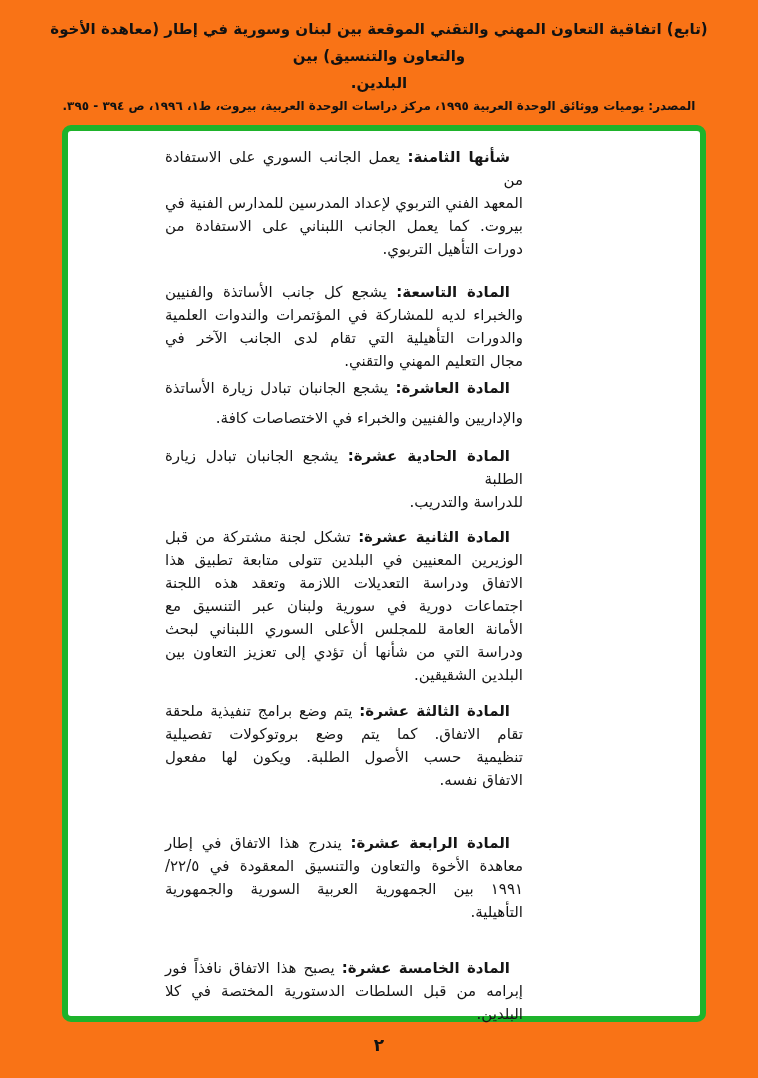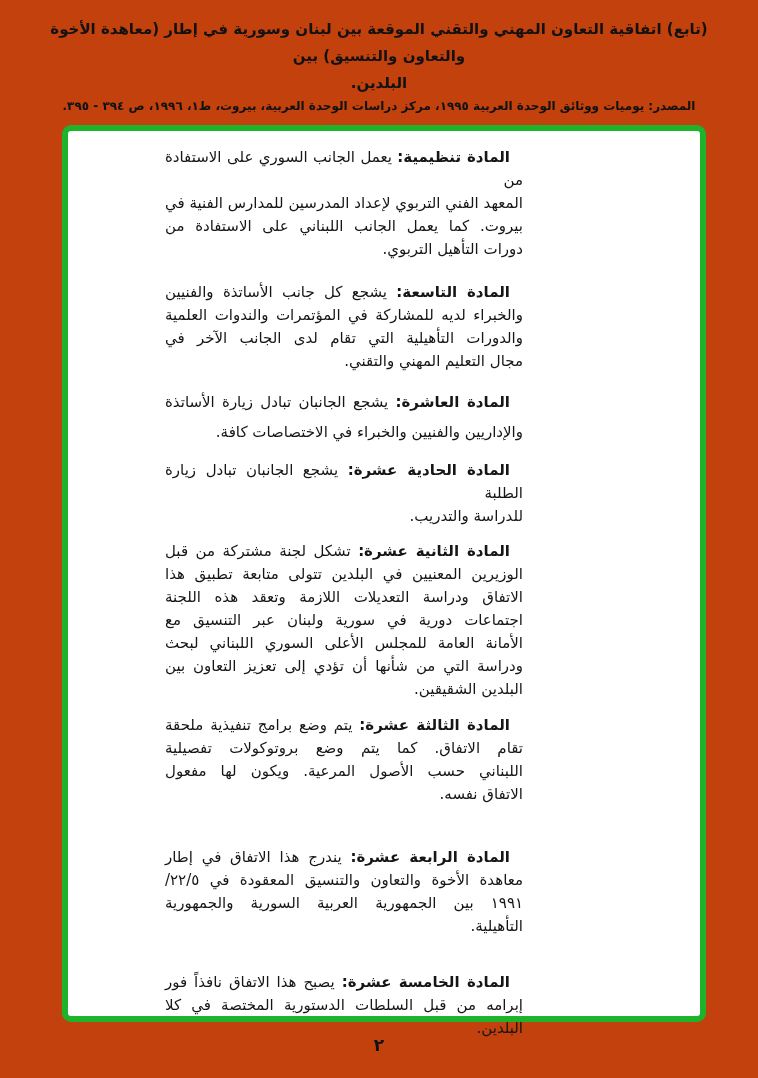--- a/index.html
+++ b/index.html
@@ -4,21 +4,21 @@
 <style>
   html, body {
     margin: 0;
     padding: 0;
     background: #ffffff;
   }
   .page {
     position: relative;
     width: 758px;
     height: 1078px;
-    background: #c2410c;
+    background: #f97316;
     font-family: "DejaVu Sans", sans-serif;
     color: #121212;
     overflow: hidden;
   }
 
   
   .doc-header {
     position: absolute;
     top: 16px;
     left: 28px;
@@ -68,21 +68,21 @@
   .para .line {
     text-align: justify;
     text-align-last: justify;
   }
   .para .line.first { text-indent: 13px; }
   .para .line.last  { text-align-last: right; }
   .para b.heading { font-weight: bold; }
 
   
   .para:nth-child(2) { margin-top: 20px; }
-  .para:nth-child(3) { margin-top: 14px; line-height: 30px; }
+  .para:nth-child(3) { line-height: 30px; }
   .para:nth-child(4) { margin-top: 12px; }
   .para:nth-child(5) { margin-top: 12px; }
   .para:nth-child(6) { margin-top: 13px; }
   .para:nth-child(7) { margin-top: 40px; }
   .para:nth-child(8) { margin-top: 33px; }
 
   
   .page-num {
     position: absolute;
     left: 0;
@@ -102,21 +102,21 @@
   <div class="doc-header">
     <div class="title-line-1">(تابع) اتفاقية التعاون المهني والتقني الموقعة بين لبنان وسورية في إطار (معاهدة الأخوة والتعاون والتنسيق) بين</div>
     <div class="title-line-2">البلدين.</div>
     <div class="source-line">المصدر: يوميات ووثائق الوحدة العربية ١٩٩٥،  مركز دراسات الوحدة العربية، بيروت، ط١، ١٩٩٦، ص ٣٩٤ - ٣٩٥.</div>
   </div>
 
   <div class="doc-frame" style="border-color: rgb(30, 179, 43);"></div>
 
   <div class="text-column">
       <div class="para">
-        <div class="line first"><b class="heading">المادة تنظيمية:</b> يعمل الجانب السوري على الاستفادة من</div>
+        <div class="line first"><b class="heading">شأنها الثامنة:</b> يعمل الجانب السوري على الاستفادة من</div>
         <div class="line">المعهد الفني التربوي لإعداد المدرسين للمدارس الفنية في</div>
         <div class="line">بيروت. كما يعمل الجانب اللبناني على الاستفادة من</div>
         <div class="line last">دورات التأهيل التربوي.</div>
       </div>
       <div class="para">
         <div class="line first"><b class="heading">المادة التاسعة:</b> يشجع كل جانب الأساتذة والفنيين</div>
         <div class="line">والخبراء لديه للمشاركة في المؤتمرات والندوات العلمية</div>
         <div class="line">والدورات التأهيلية التي تقام لدى الجانب الآخر في</div>
         <div class="line last">مجال التعليم المهني والتقني.</div>
       </div>
@@ -133,21 +133,21 @@
         <div class="line">الوزيرين المعنيين في البلدين تتولى متابعة تطبيق هذا</div>
         <div class="line">الاتفاق ودراسة التعديلات اللازمة وتعقد هذه اللجنة</div>
         <div class="line">اجتماعات دورية في سورية ولبنان عبر التنسيق مع</div>
         <div class="line">الأمانة العامة للمجلس الأعلى السوري اللبناني لبحث</div>
         <div class="line">ودراسة التي من شأنها أن تؤدي إلى تعزيز التعاون بين</div>
         <div class="line last">البلدين الشقيقين.</div>
       </div>
       <div class="para">
         <div class="line first"><b class="heading">المادة الثالثة عشرة:</b> يتم وضع برامج تنفيذية ملحقة</div>
         <div class="line">تقام الاتفاق. كما يتم وضع بروتوكولات تفصيلية</div>
-        <div class="line">اللبناني حسب الأصول المرعية. ويكون لها مفعول</div>
+        <div class="line">تنظيمية حسب الأصول الطلبة. ويكون لها مفعول</div>
         <div class="line last">الاتفاق نفسه.</div>
       </div>
       <div class="para">
         <div class="line first"><b class="heading">المادة الرابعة عشرة:</b> يندرج هذا الاتفاق في إطار</div>
         <div class="line">معاهدة الأخوة والتعاون والتنسيق المعقودة في ٢٢/٥/</div>
         <div class="line">١٩٩١ بين الجمهورية العربية السورية والجمهورية</div>
         <div class="line last">التأهيلية.</div>
       </div>
       <div class="para">
         <div class="line first"><b class="heading">المادة الخامسة عشرة:</b> يصبح هذا الاتفاق نافذاً فور</div>

